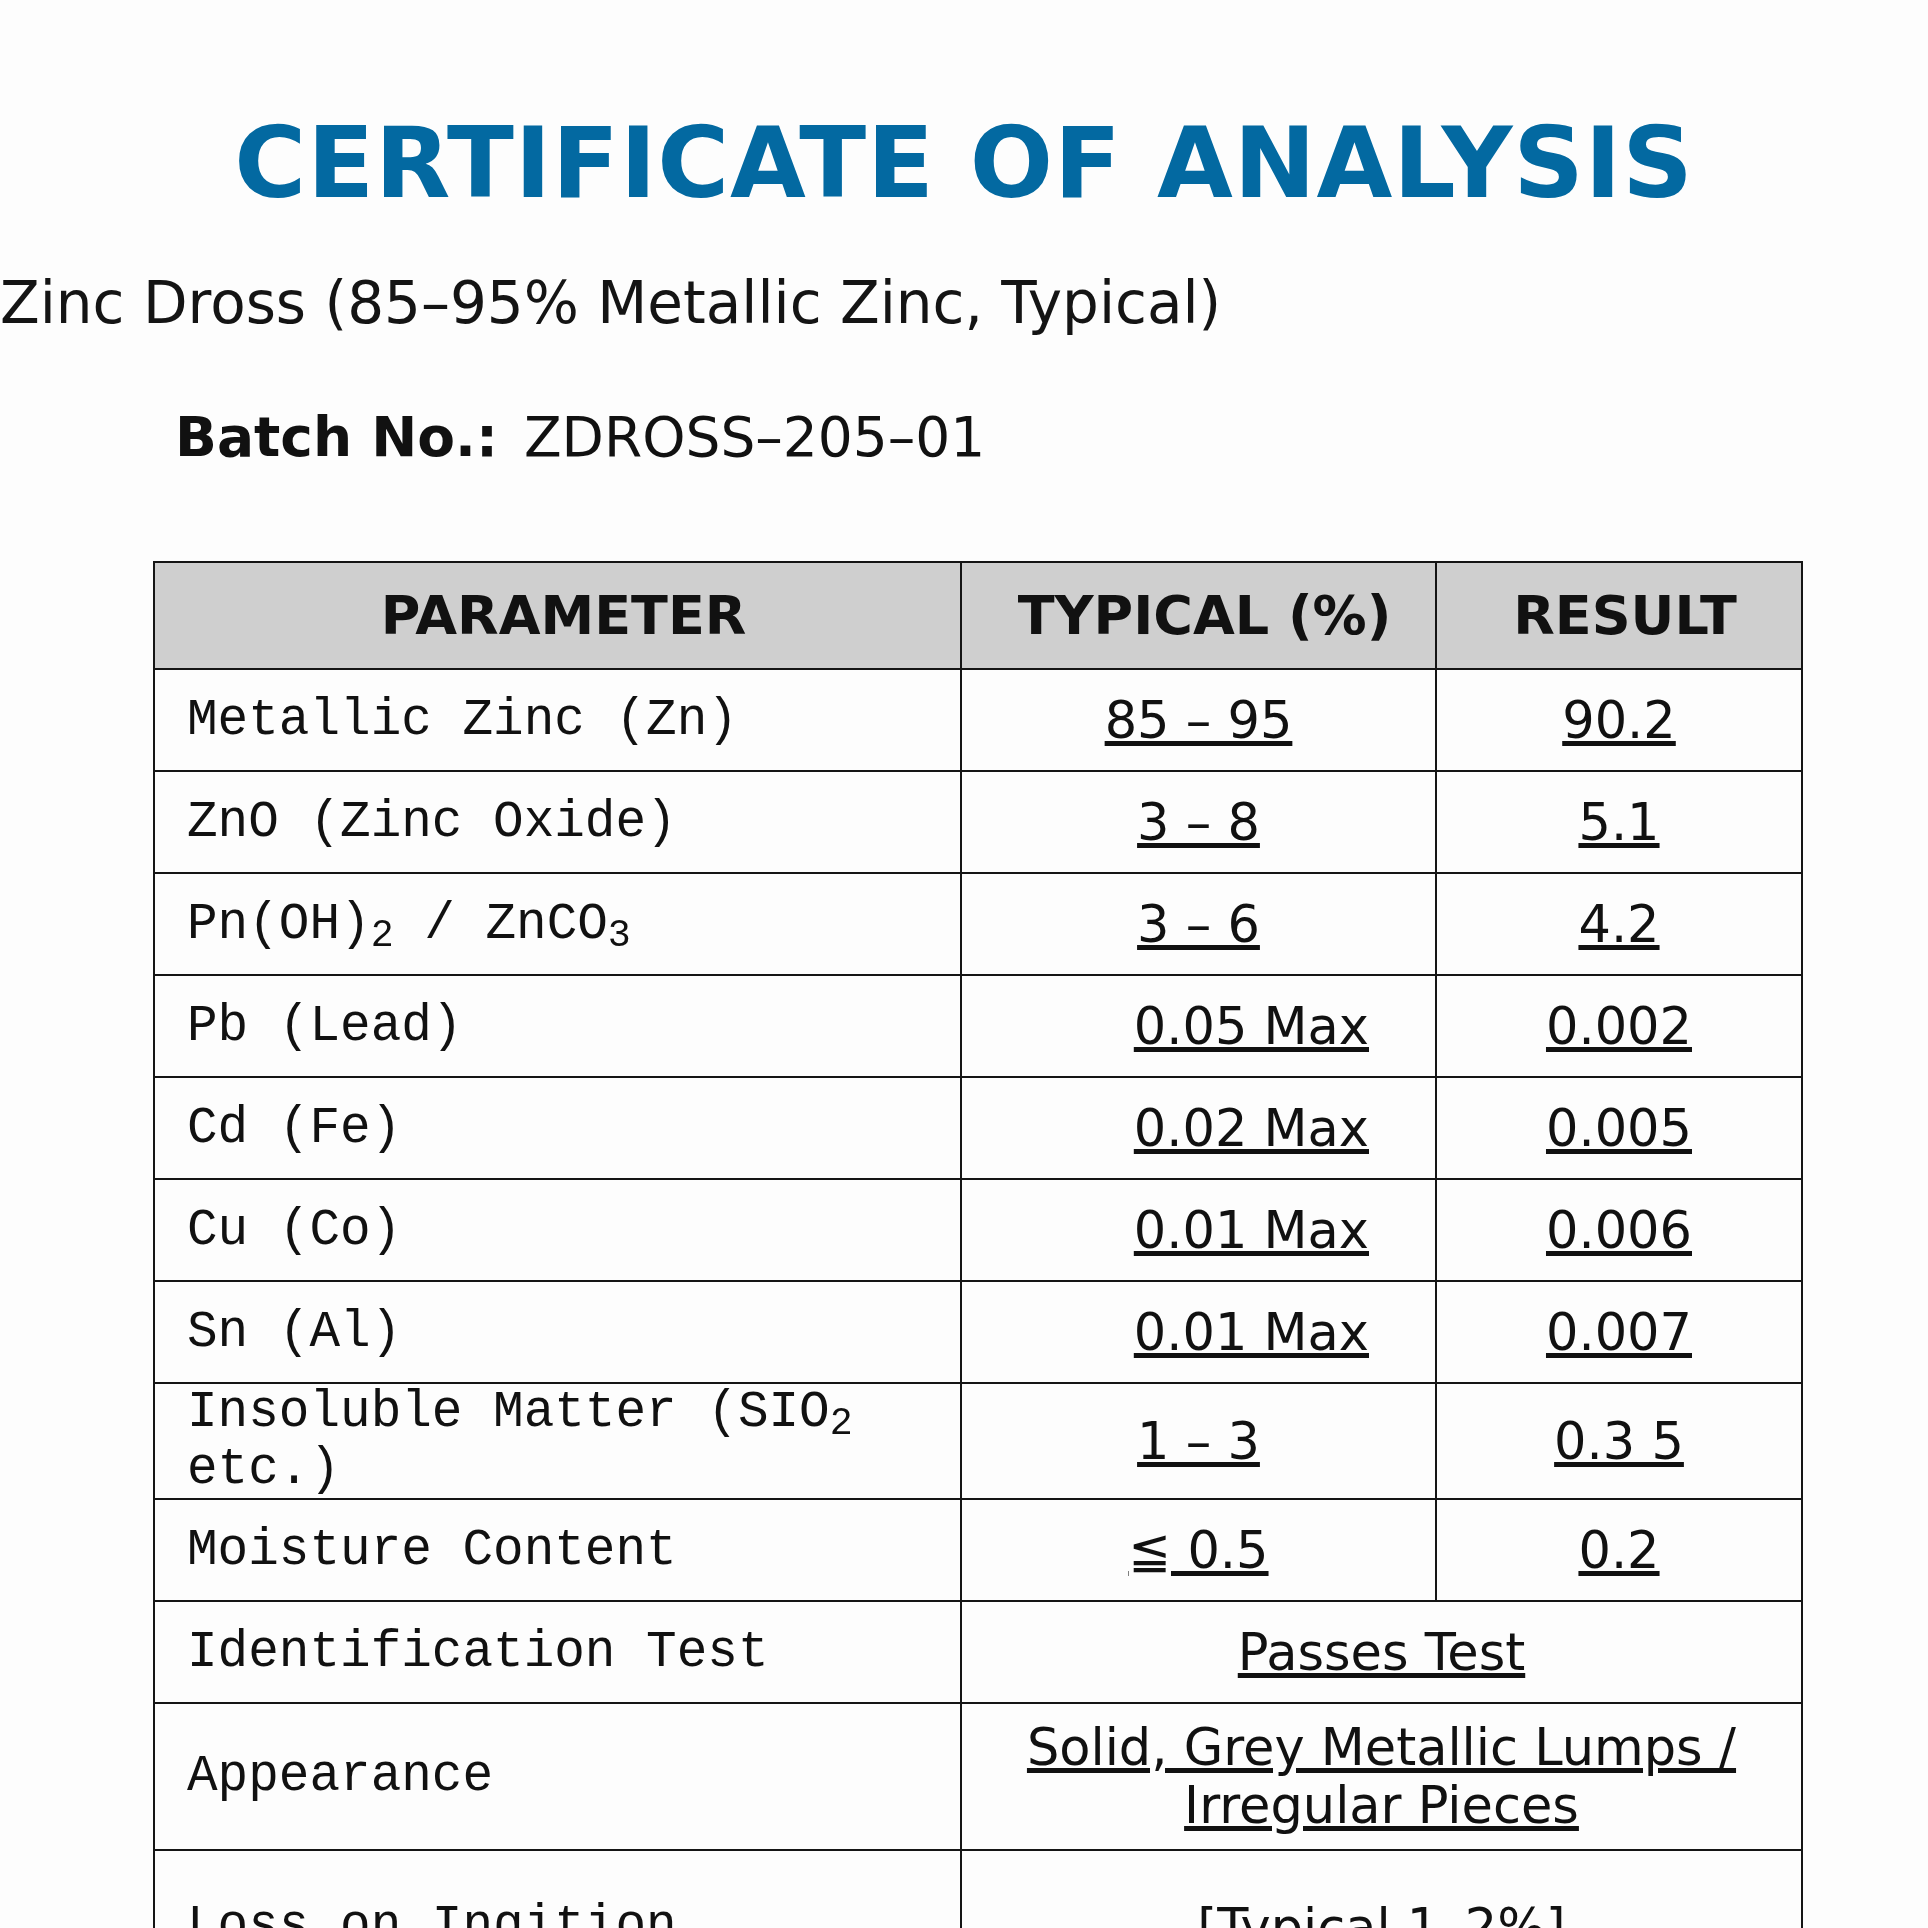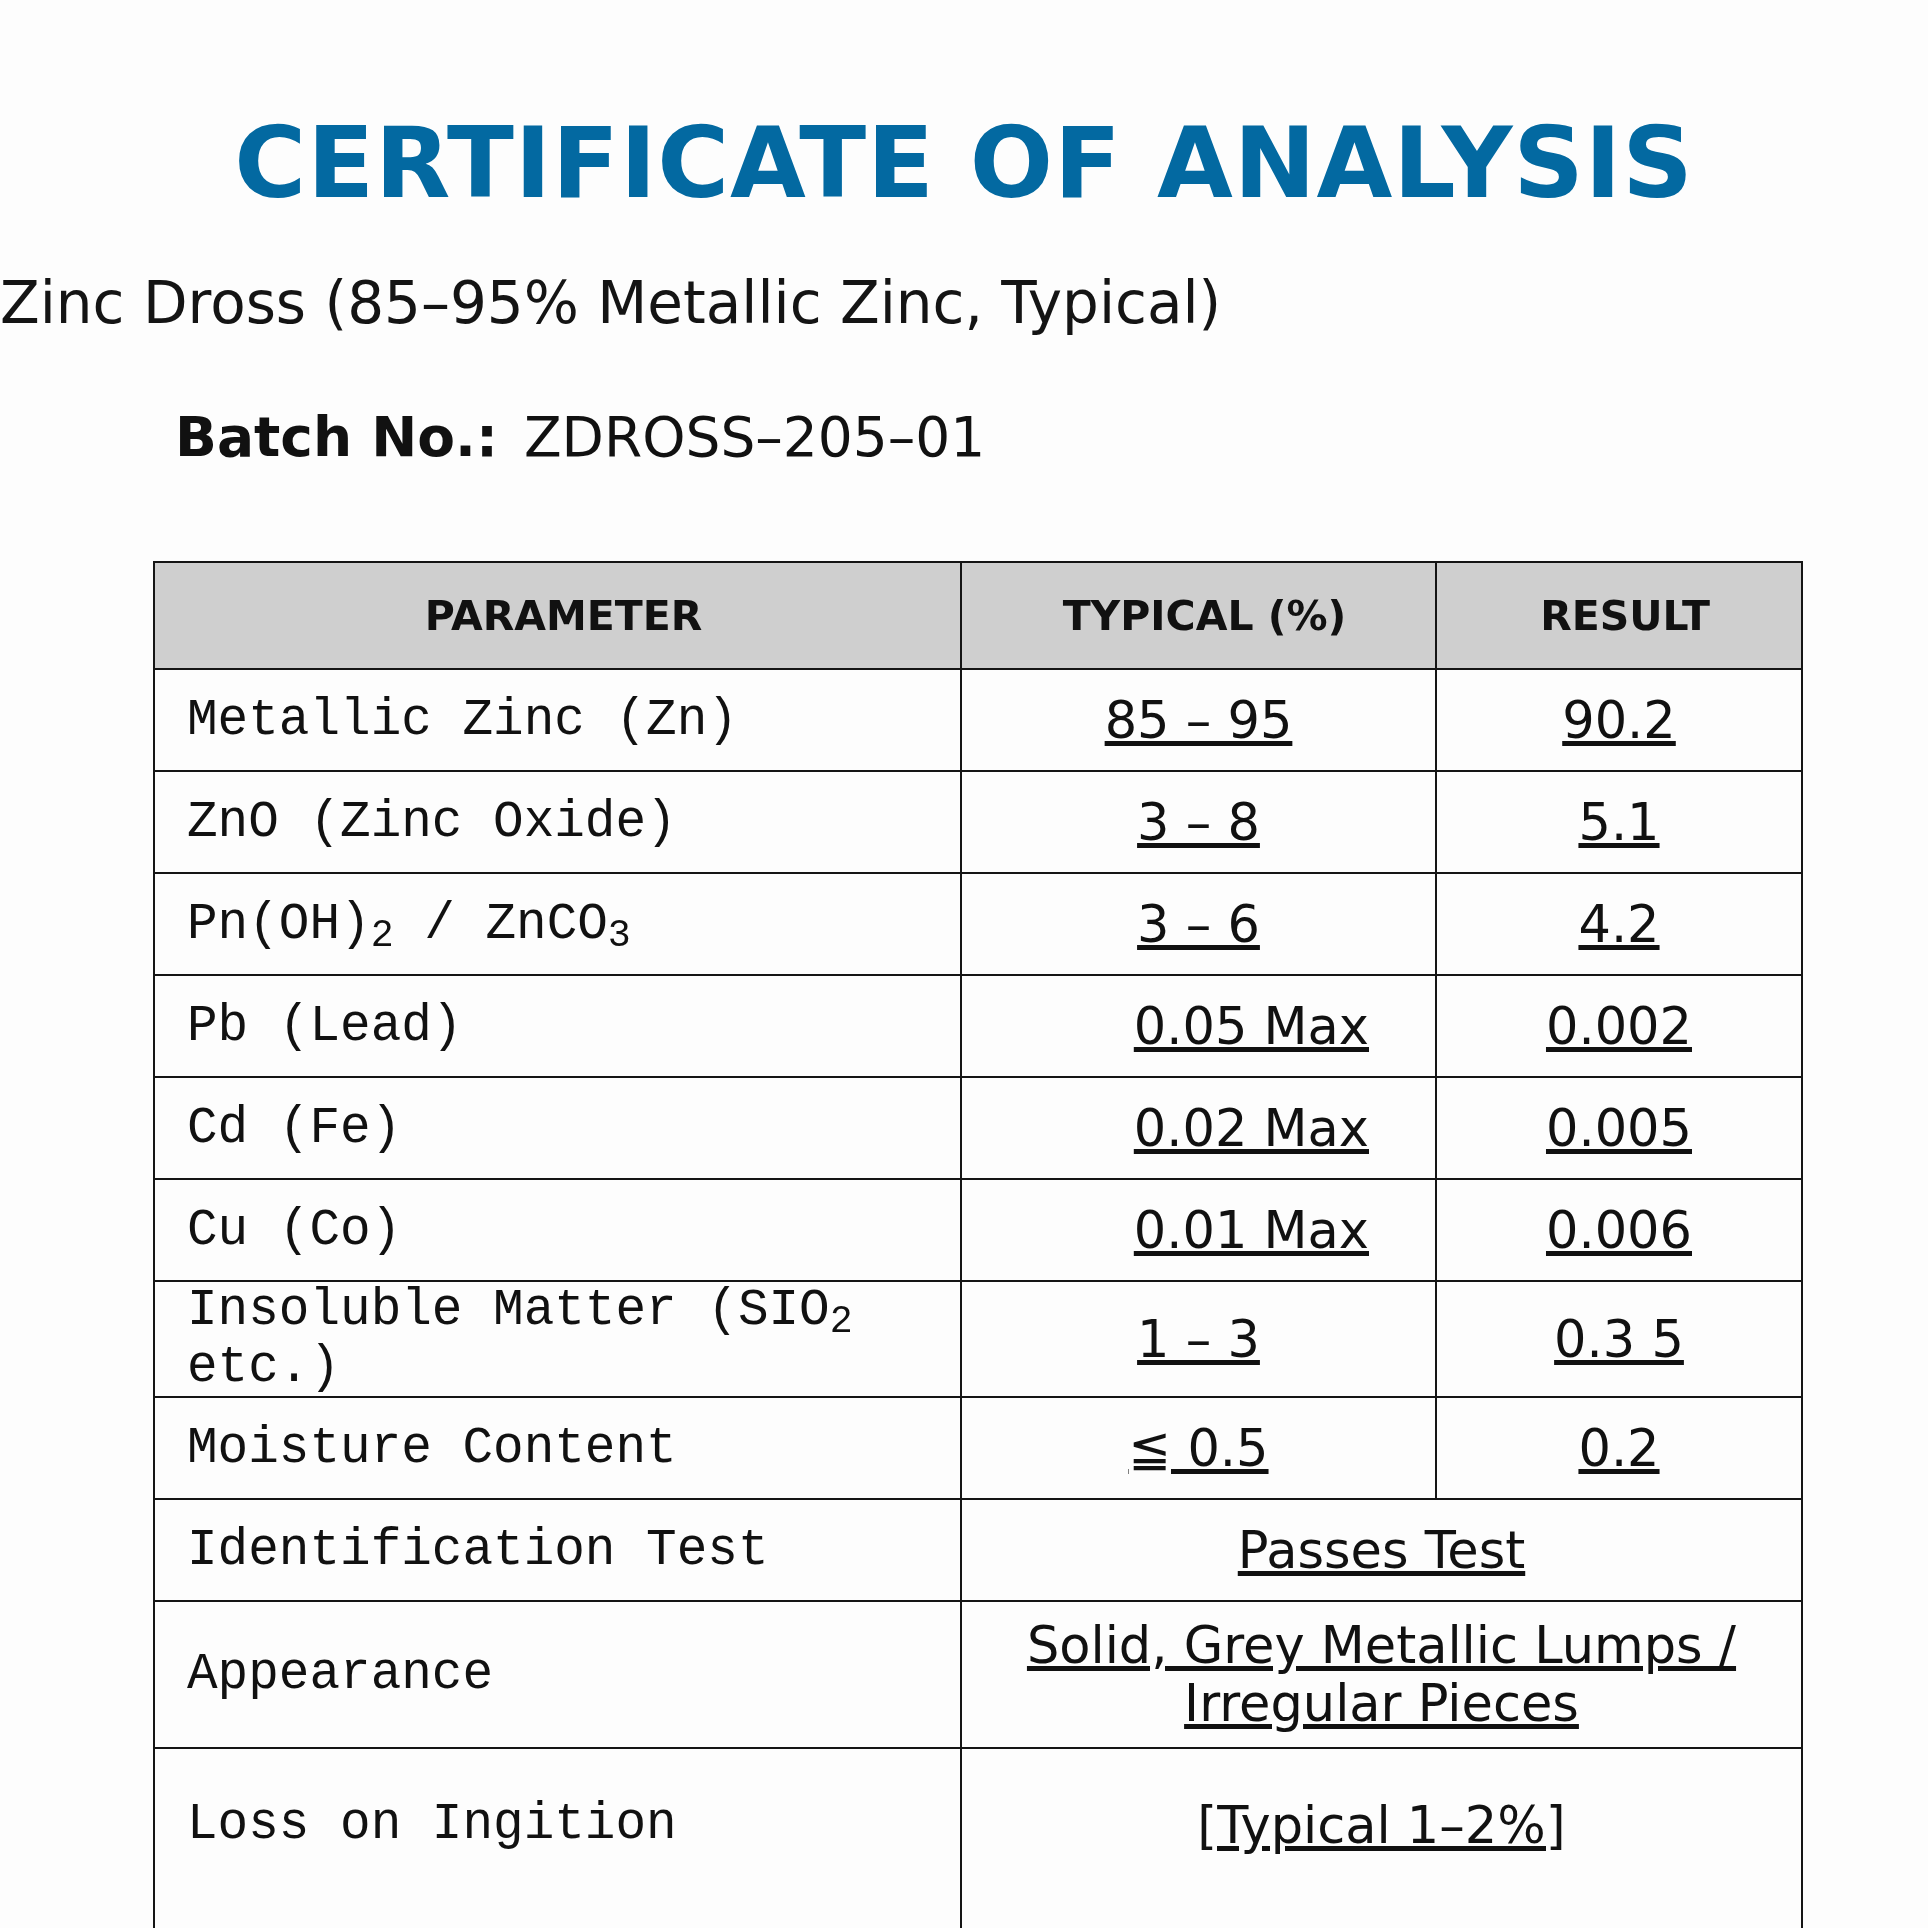--- a/index.html
+++ b/index.html
@@ -61,21 +61,21 @@
   table.coa col.c2 { width: 475px; }
   table.coa col.c3 { width: 366px; }
   table.coa th, table.coa td {
     border: 2.8px solid #151515;
     padding: 0;
   }
   table.coa th {
     background: #cfcfcf;
     height: 105px;
     font-weight: bold;
-    font-size: 41px;
+    font-size: 54px;
     text-align: center;
     color: #111;
     padding-left: 12px;
   }
   table.coa td {
     height: 100px;
     background: #fdfdfd;
   }
   table.coa td.param {
     text-align: left;
@@ -142,20 +142,25 @@
       <td class="param">Cd (Fe)</td>
       <td class="typ max">0.02 Max</td>
       <td class="res">0.005</td>
     </tr>
     <tr>
       <td class="param">Cu (Co)</td>
       <td class="typ max">0.01 Max</td>
       <td class="res">0.006</td>
     </tr>
     <tr>
+      <td class="param">Sn (Al)</td>
+      <td class="typ max">0.01 Max</td>
+      <td class="res">0.007</td>
+    </tr>
+    <tr>
       <td class="param"><span>Insoluble Matter (SIO</span><sub>2</sub><span> etc.)</span></td>
       <td class="typ">1 – 3</td>
       <td class="res">0.3 5</td>
     </tr>
     <tr>
       <td class="param">Moisture Content</td>
       <td class="typ">≦ 0.5</td>
       <td class="res">0.2</td>
     </tr>
     <tr>

